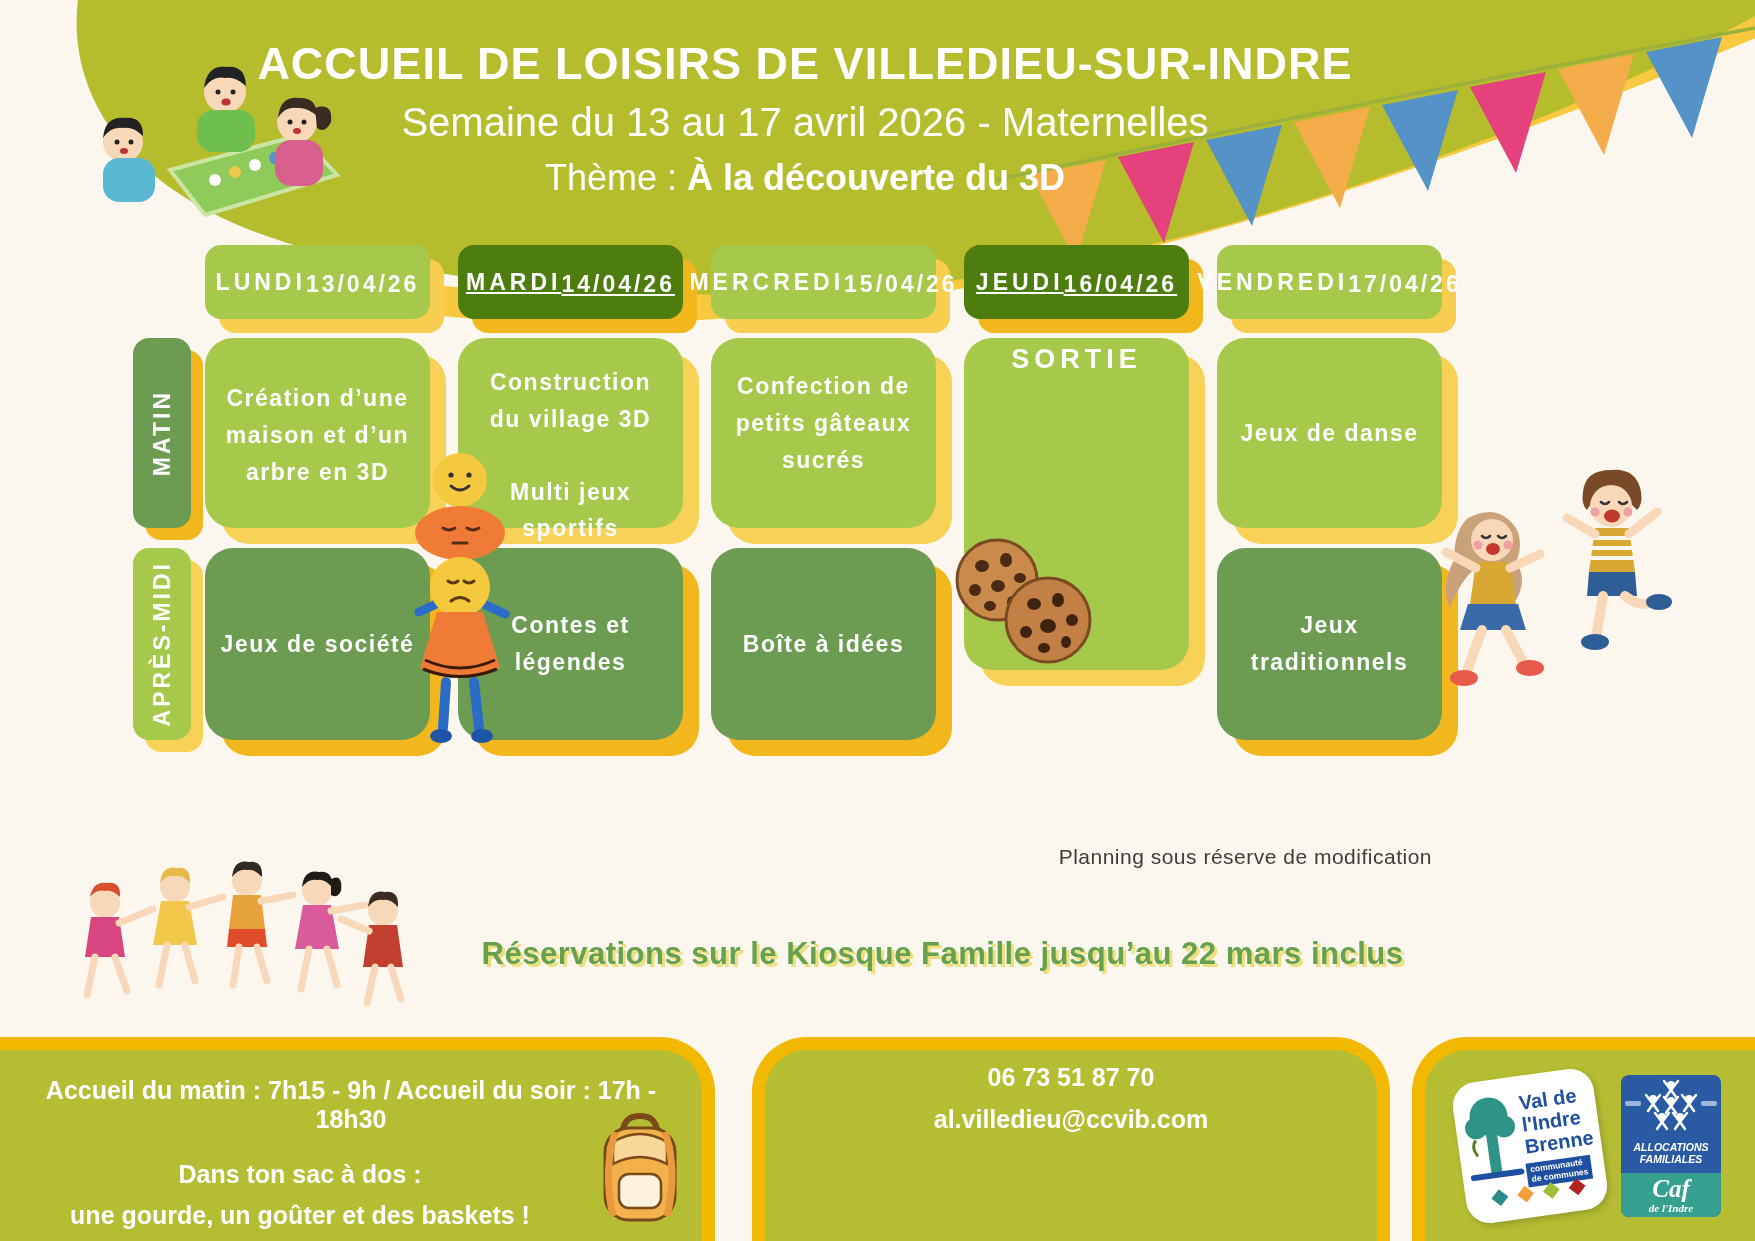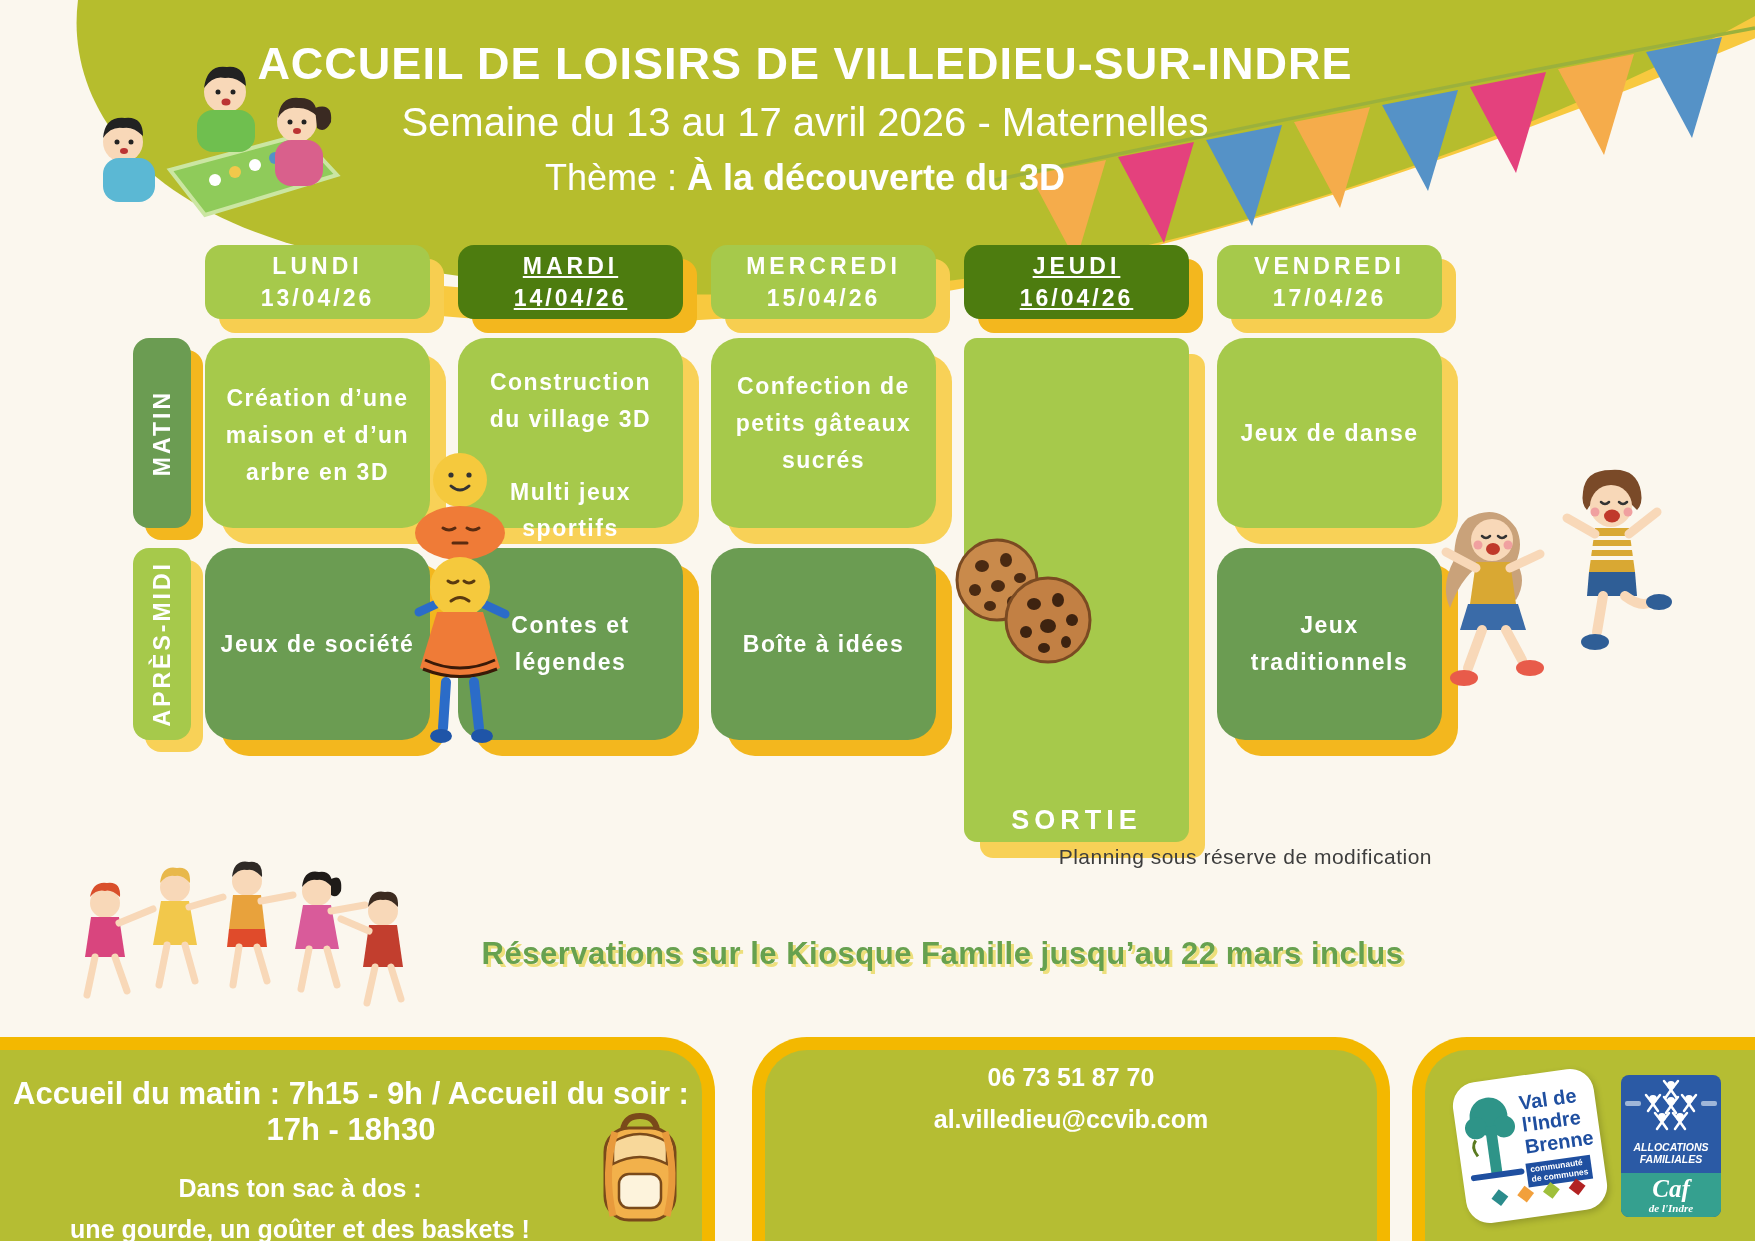--- a/index.html
+++ b/index.html
@@ -10,61 +10,61 @@
   .header-backdrop{position:absolute;left:0;top:0;z-index:1;}
   .header-text{position:absolute;left:0;top:0;width:1610px;z-index:3;text-align:center;color:#fff;}
   .main-title{margin-top:38px;font-size:45px;font-weight:800;letter-spacing:1px;}
   .subtitle{margin-top:10px;font-size:40px;font-weight:500;}
   .theme-line{margin-top:12px;font-size:36px;}
   .theme-line .theme-label{font-weight:400;}
   .theme-line .theme-value{font-weight:800;}
 
   
   .day-header{position:absolute;top:245px;width:225px;height:74px;border-radius:16px;
-    display:flex;flex-direction:column;align-items:center;justify-content:center;z-index:4;
+    display:flex;flex-direction:row;align-items:center;justify-content:center;z-index:4;
     color:#fff;font-weight:700;text-align:center;}
   .day-header .day-name{font-size:23px;letter-spacing:4px;}
   .day-header .day-date{font-size:23px;letter-spacing:3px;margin-top:5px;}
   .tone-light{background:#A6C94B;box-shadow:14px 14px 0 0 #F7CE50;}
   .tone-dark{background:#4d7c0f;box-shadow:14px 14px 0 0 #F3B71E;text-decoration:underline;}
 
   .row-label{position:absolute;left:133px;width:58px;border-radius:16px;z-index:4;
     display:flex;align-items:center;justify-content:center;}
   .row-label span{writing-mode:vertical-rl;transform:rotate(180deg);color:#fff;font-weight:700;
     font-size:23px;letter-spacing:3px;white-space:nowrap;}
   .row-label.matin{top:338px;height:190px;background:#6B9C52;box-shadow:12px 12px 0 0 #F3B71E;}
   .row-label.apres{top:548px;height:192px;background:#A6C94B;box-shadow:12px 12px 0 0 #F8D157;}
 
   .cell{position:absolute;width:225px;border-radius:28px;z-index:3;color:#fff;font-weight:700;
     font-size:23px;letter-spacing:1.5px;line-height:1.6;text-align:center;
     display:flex;flex-direction:column;align-items:center;box-sizing:border-box;padding:0 14px;}
   .cell.light{background:#A6C94B;box-shadow:16px 16px 0 0 #F8D157;}
   .cell.dark{background:#6B9C52;box-shadow:16px 16px 0 0 #F3B71E;}
   .cell.r-matin{top:338px;height:190px;}
   .cell.r-apres{top:548px;height:192px;justify-content:center;}
-  .cell.r-full{top:338px;height:504px;justify-content:flex-end;font-size:27px;letter-spacing:5px;border-radius:13px;}
+  .cell.r-full{top:338px;height:332px;justify-content:flex-start;font-size:27px;letter-spacing:5px;}
   .c1{left:205px;}.c2{left:458px;}.c3{left:711px;}.c4{left:964px;}.c5{left:1217px;}
   .pad-top-42{justify-content:flex-start;padding-top:42px;}
   .pad-top-30{justify-content:flex-start;padding-top:30px;}
   .split{justify-content:flex-start;padding-top:26px;}
   .split .block2{margin-top:36px;}
   .center-v{justify-content:center;}
 
   .note{position:absolute;top:845px;right:323px;z-index:4;font-size:21px;color:#3d3d3d;letter-spacing:.5px;}
 
   .reservation{position:absolute;left:130px;top:936px;width:1625px;z-index:4;text-align:center;
     font-size:31px;font-weight:800;color:#67A14F;letter-spacing:.5px;
     text-shadow:3px 3px 0 #EDDF7B;}
 
   
   .footer-box{position:absolute;top:1037px;height:204px;background:#B5BD33;box-sizing:border-box;z-index:4;
     color:#fff;font-weight:700;}
   .fb-left{left:0;width:715px;border-top:13px solid #F3B800;border-right:13px solid #F3B800;
     border-top-right-radius:55px;}
-  .fb-left .l1{margin:26px 10px 0 10px;text-align:center;font-size:31px;}
+  .fb-left .l1{margin:26px 10px 0 10px;text-align:center;font-size:25px;}
   .fb-left .l2{margin-top:26px;text-align:center;font-size:25px;width:600px;}
   .fb-left .l3{margin-top:12px;text-align:center;font-size:25px;width:600px;}
   .fb-mid{left:752px;width:638px;border:13px solid #F3B800;border-bottom:none;
     border-radius:55px 55px 0 0;text-align:center;}
   .fb-mid div{font-size:25px;}
   .fb-mid .m1{margin-top:46px;}
   .fb-mid .m2{margin-top:13px;}
   .fb-mid .m3{margin-top:13px;}
   .fb-right{left:1412px;width:343px;border-top:13px solid #F3B800;border-left:13px solid #F3B800;
     border-top-left-radius:55px;display:flex;align-items:center;justify-content:center;gap:20px;}

